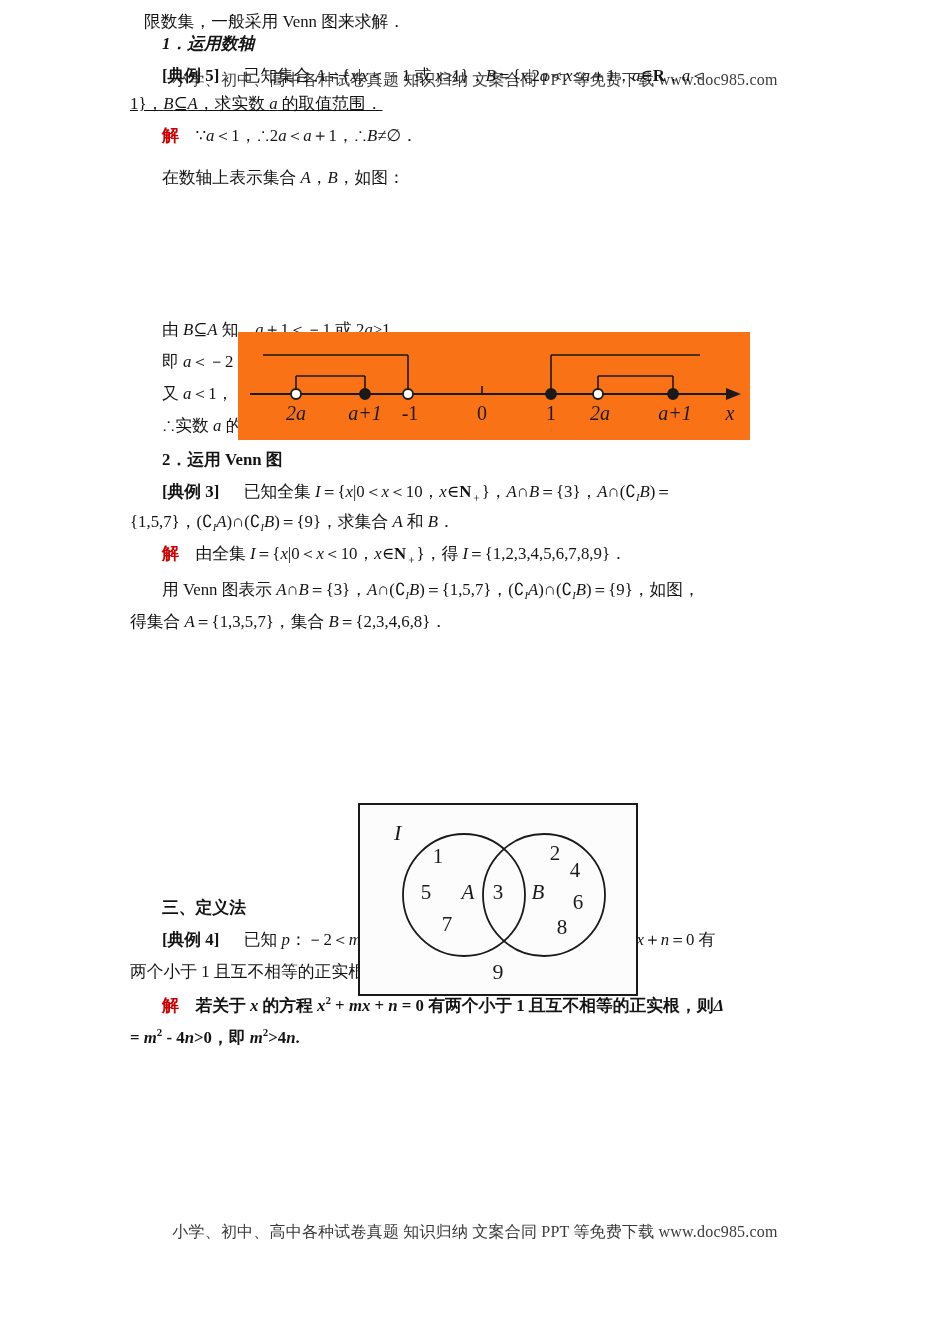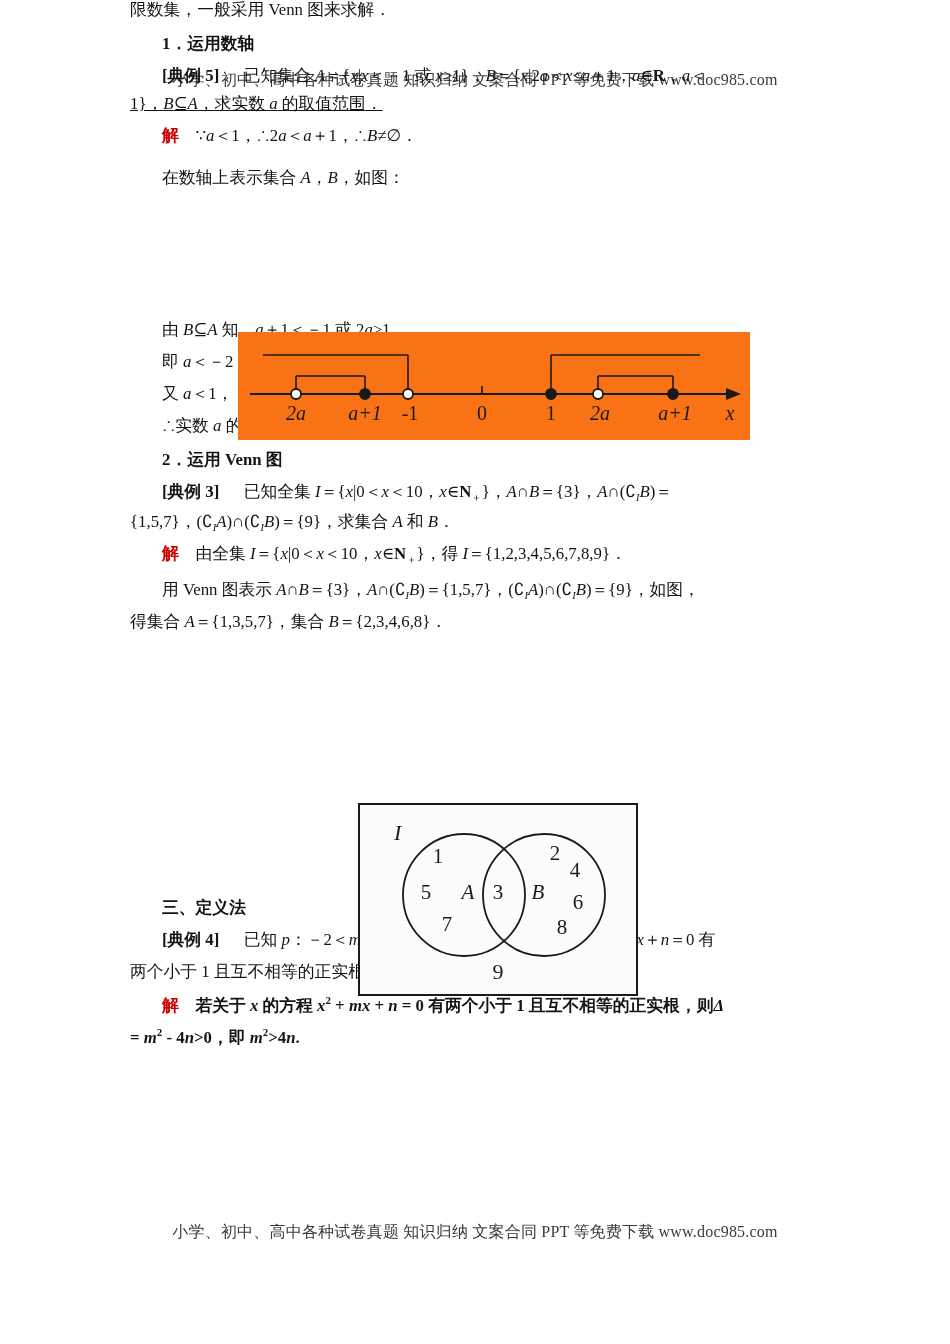--- a/index.html
+++ b/index.html
@@ -94,23 +94,23 @@
 </style>
 </head>
 <body>
 
 <div class="page">
 
   <div class="watermark watermark-top">小学、初中、高中各种试卷真题 知识归纳 文案合同 PPT 等免费下载  www.doc985.com</div>
 
   <div class="body-text">
 
-    <div class="line" style="top:0px;">限数集，一般采用 Venn 图来求解．</div>
-
-    <div class="line indent bold-cn" style="top:34px;">1．运用数轴</div>
+    <div class="line" style="top:12px;margin-left:14px;">限数集，一般采用 Venn 图来求解．</div>
+
+    <div class="line indent bold-cn" style="top:34px;font-style:italic;">1．运用数轴</div>
 
     <div class="line indent" style="top:66px;">
       <span class="bold-cn">[典例 5]</span>
       <span style="display:inline-block;width:16px;"></span>
       <span>已知集合 <span class="mi">A</span>＝{<span class="mi">x</span>|<span class="mi">x</span>＜－1 或 <span class="mi">x</span>≥1}，<span class="mi">B</span>＝{<span class="mi">x</span>|2<span class="mi">a</span>＜<span class="mi">x</span>≤<span class="mi">a</span>＋1，<span class="mi">a</span>∈<b class="up">R</b>，<span class="mi">a</span>＜</span>
     </div>
 
     <div class="line" style="top:94px;text-decoration:underline;">
       1}，<span class="mi">B</span>⊆<span class="mi">A</span>，求实数 <span class="mi">a</span> 的取值范围．
     </div>

